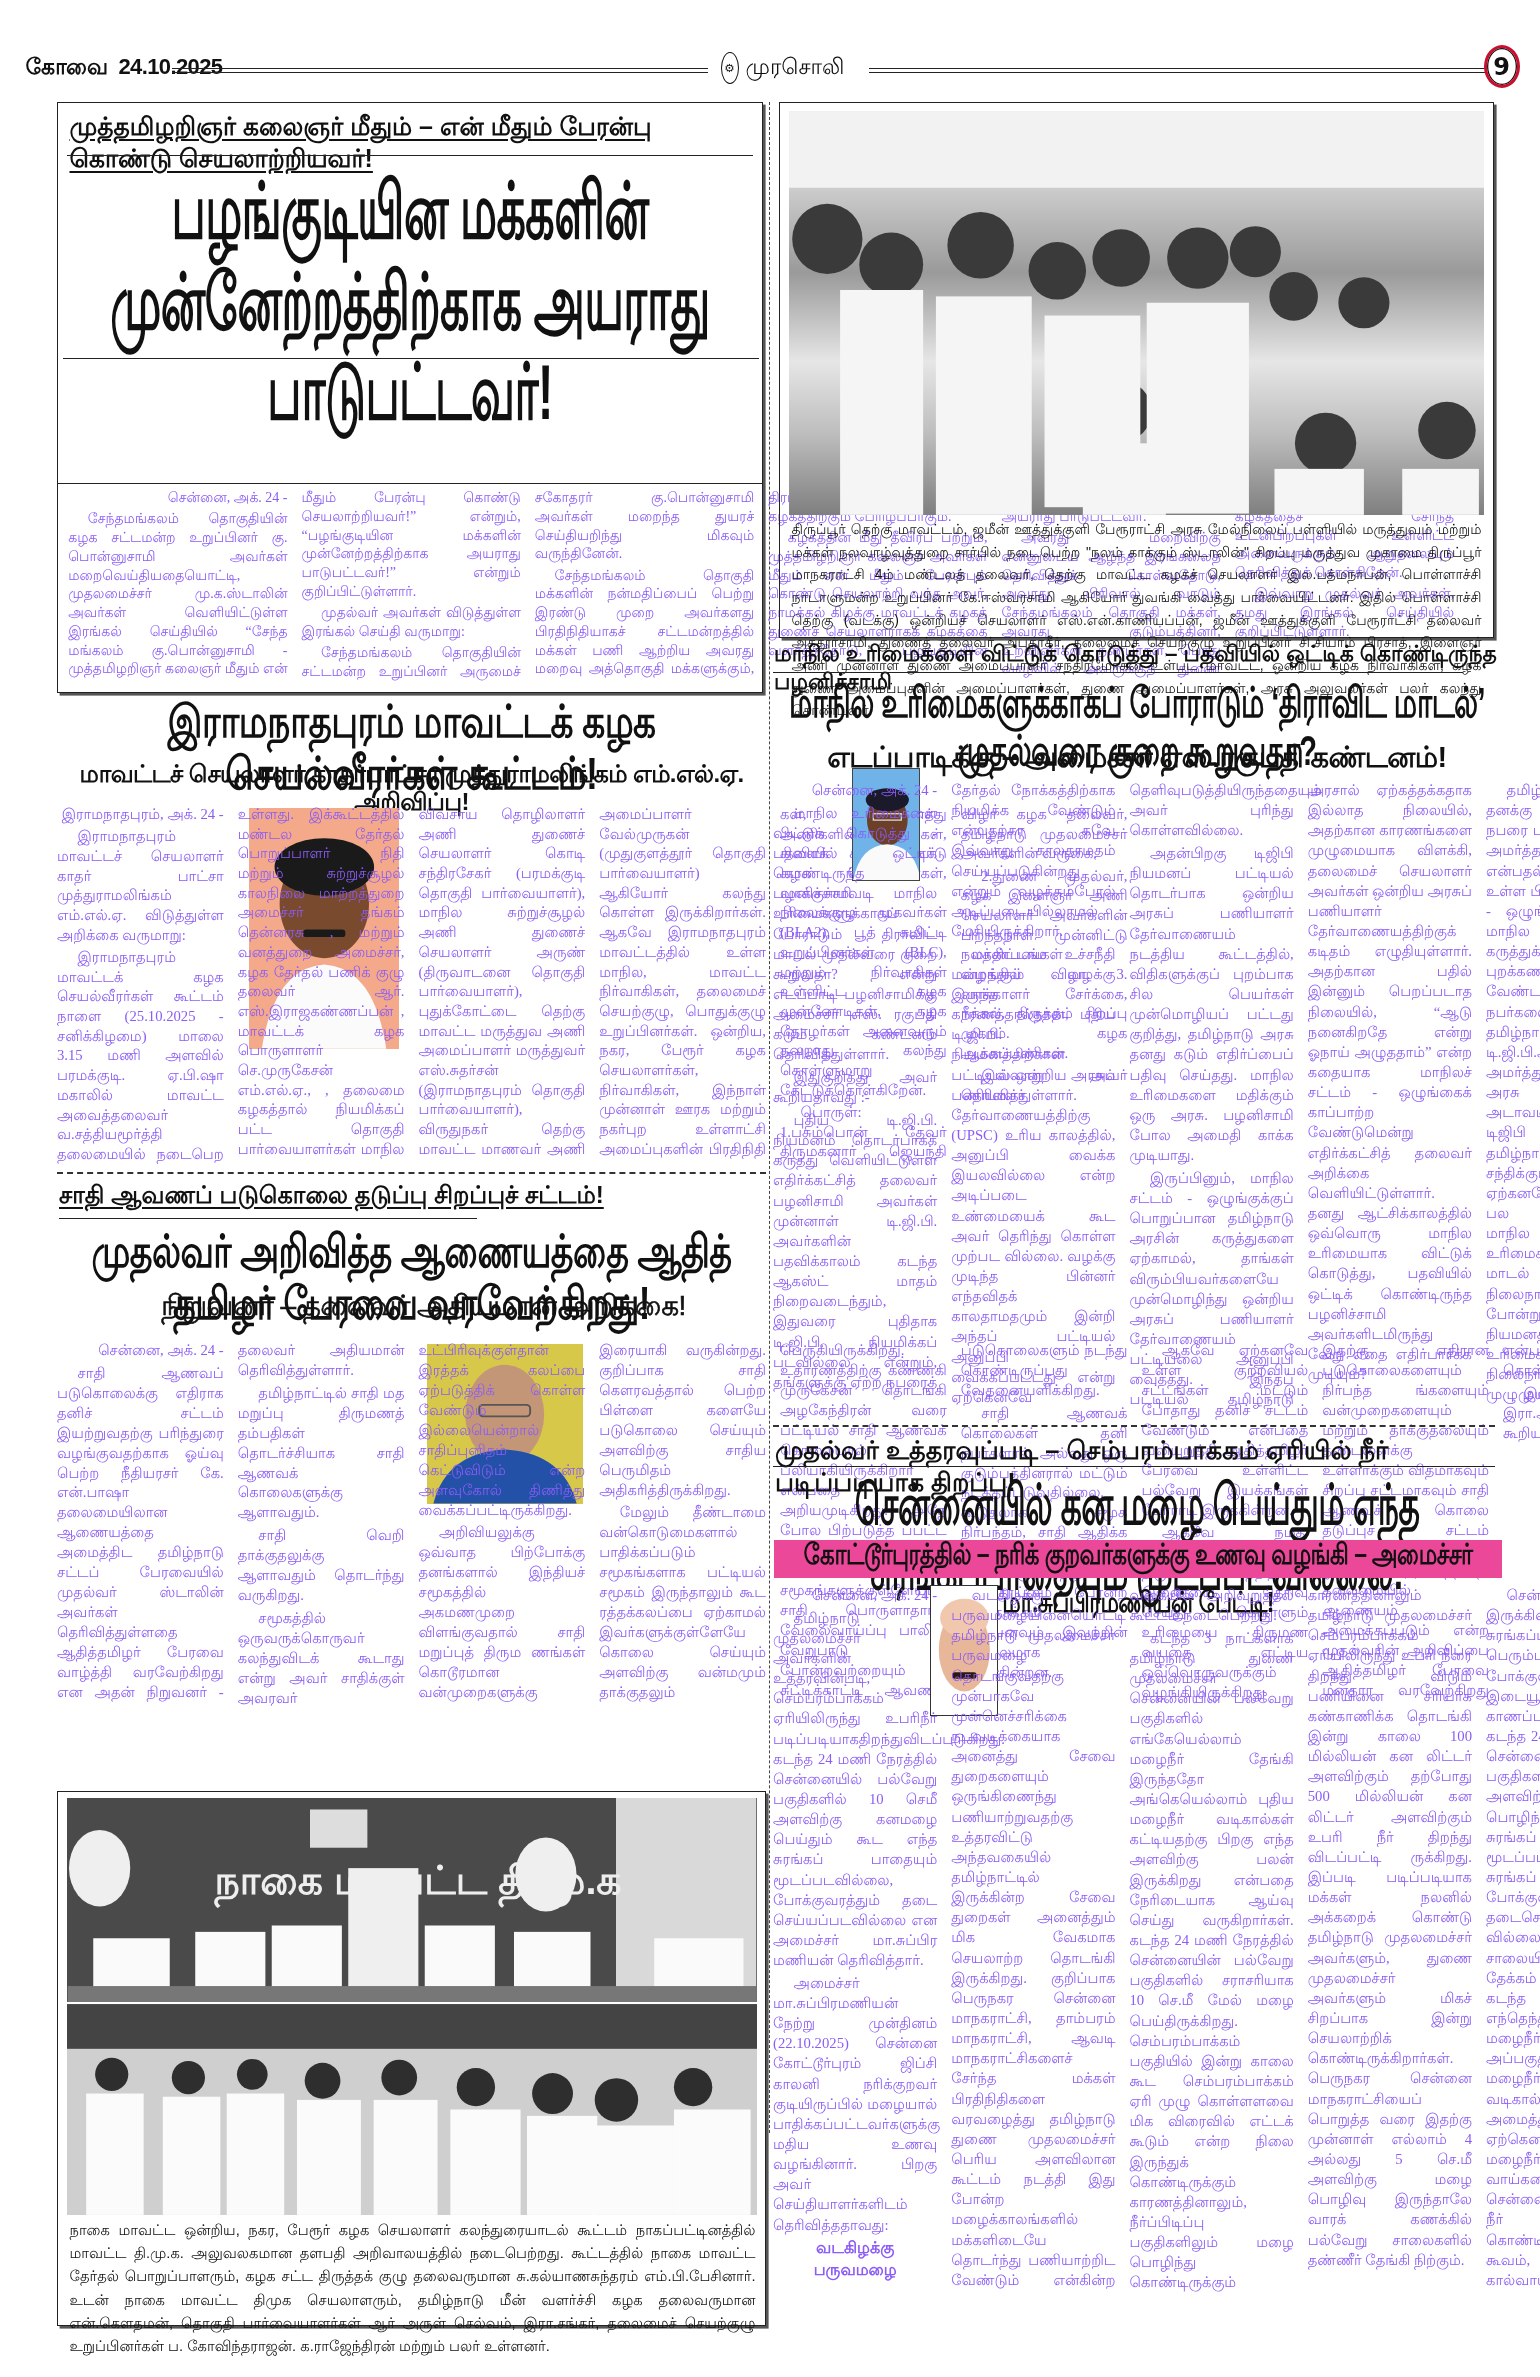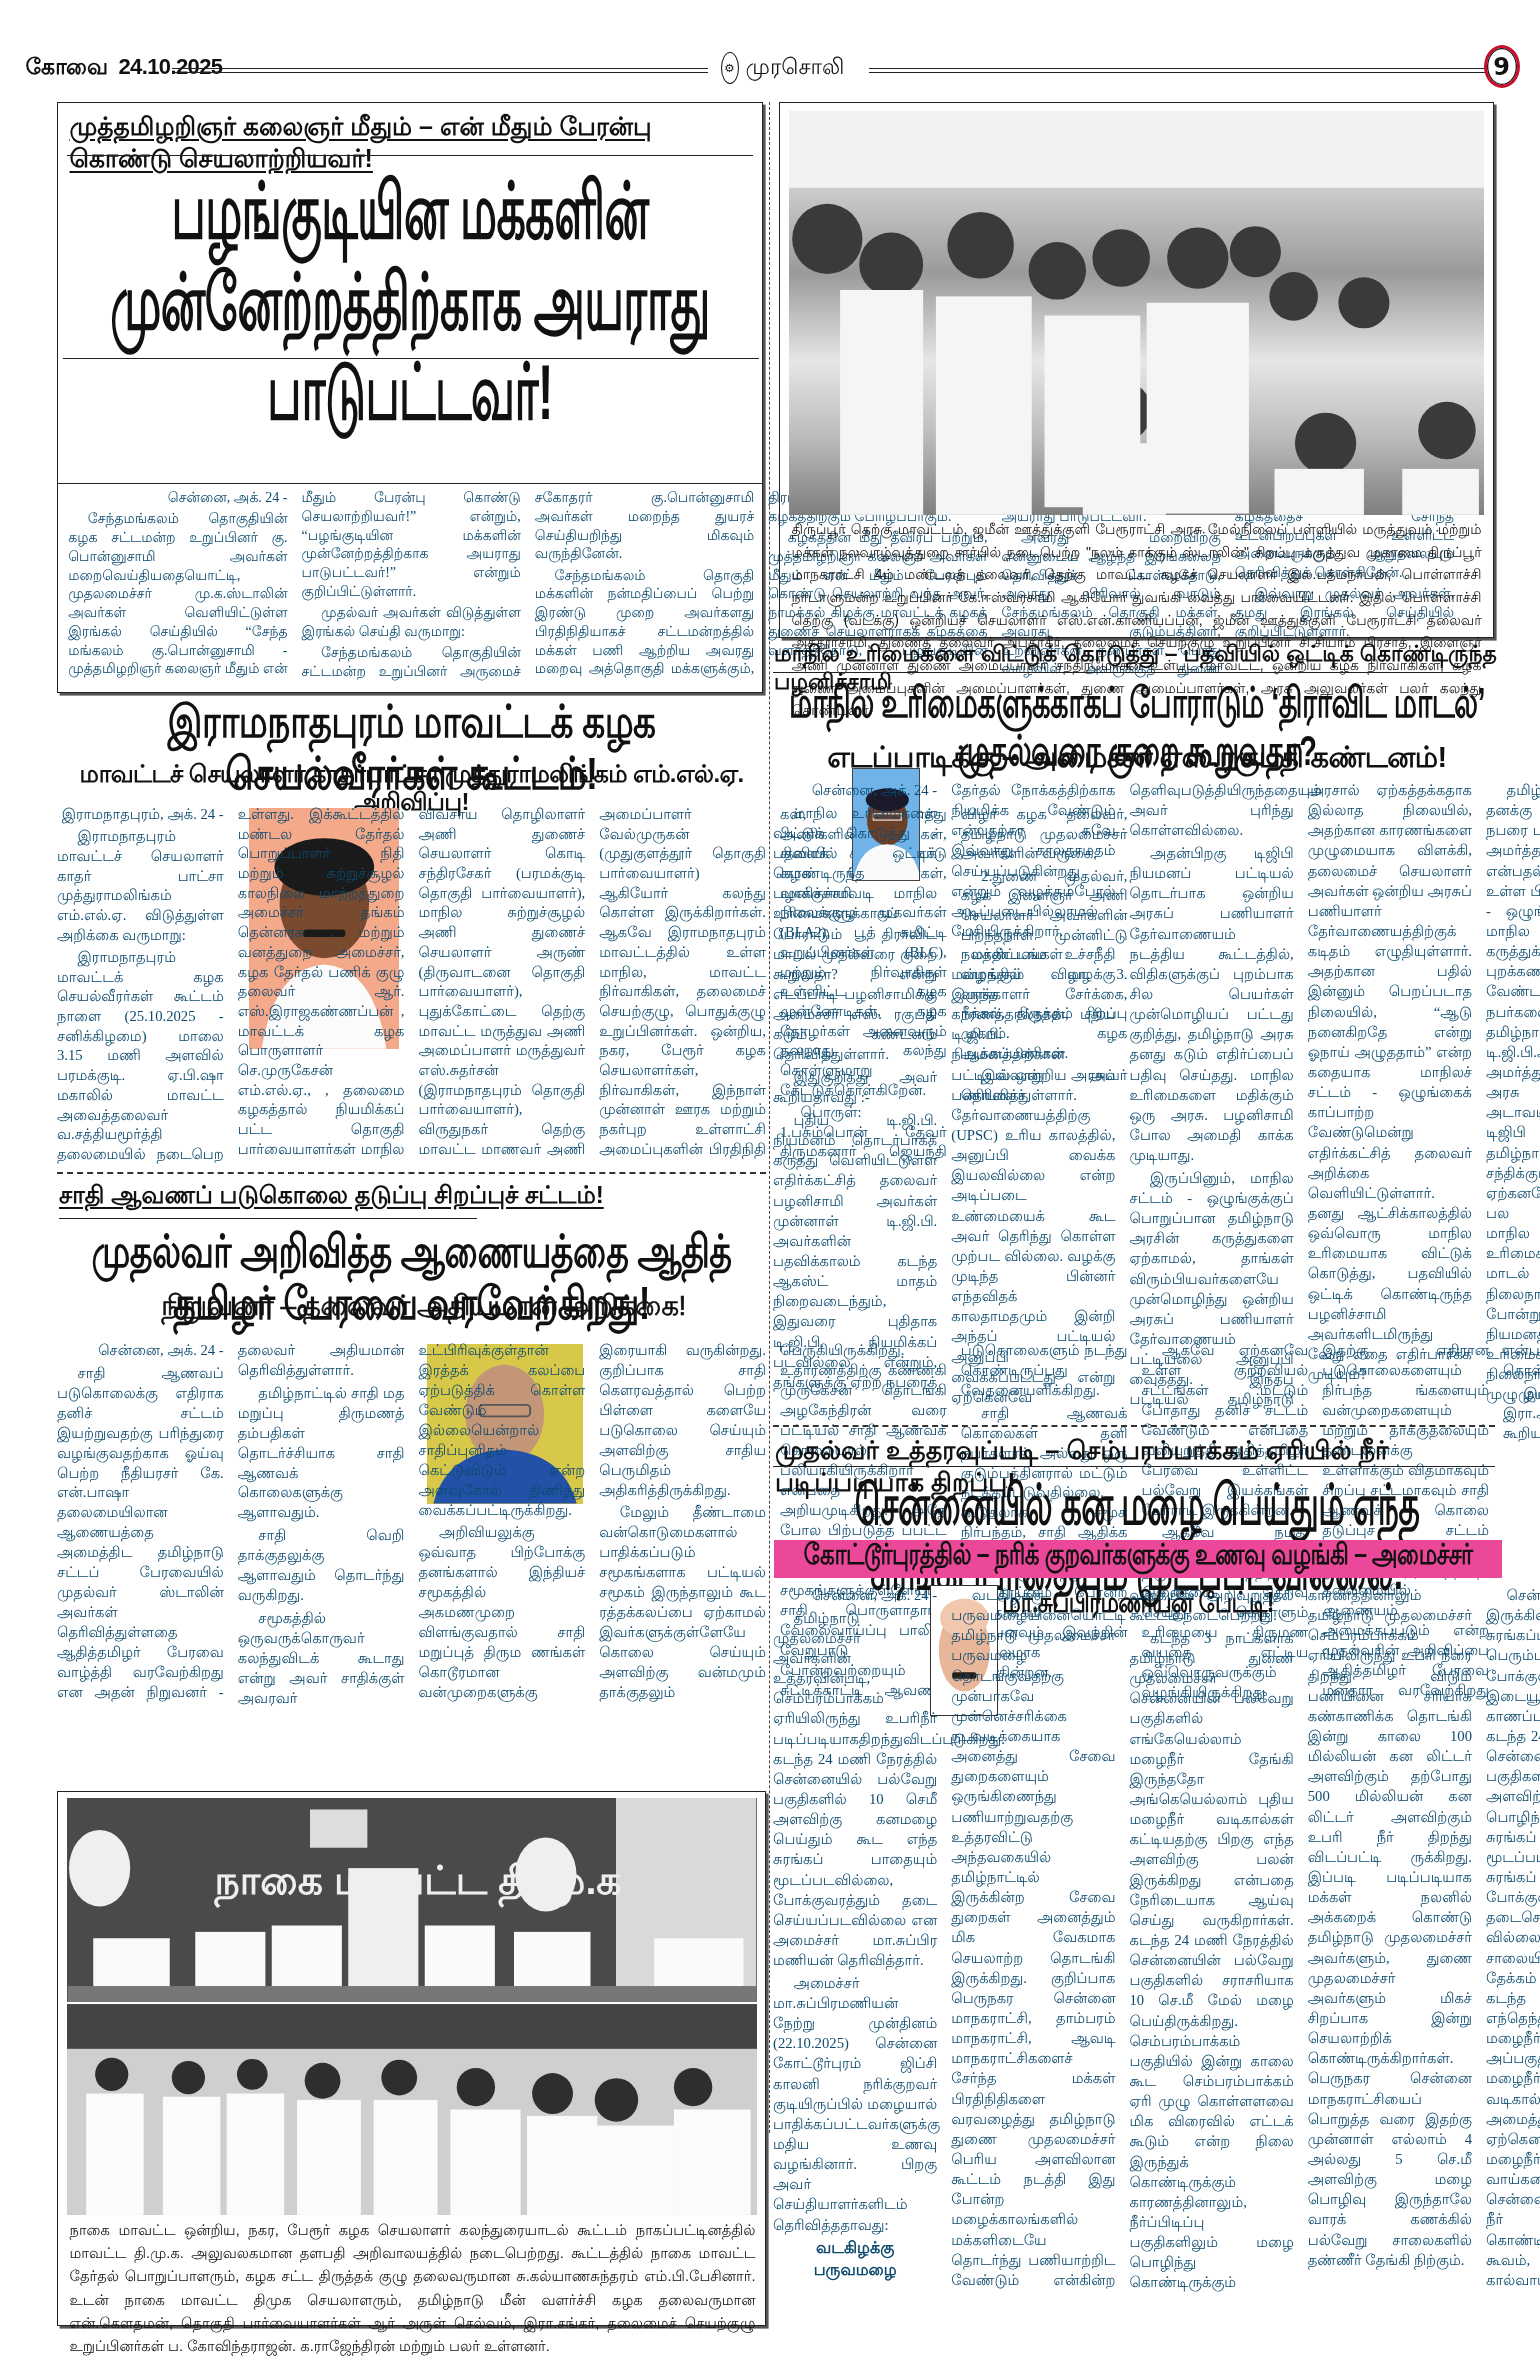--- a/index.html
+++ b/index.html
@@ -12,21 +12,21 @@
 #mast .rule{position:absolute;height:5.1px;top:19px;border-top:1.9px solid #222;border-bottom:1.9px solid #222}
 #mast .rule.l{left:146px;width:536px}
 #mast .rule.r{left:843px;width:639px}
 #mast .logo{position:absolute;left:695px;top:2.6px;width:18px;height:32px;border:1.9px solid #111;border-radius:50%;background:#fff;display:flex;align-items:center;justify-content:center;font-size:11.5px}
 #mast .paper{position:absolute;left:720px;top:5.1px;font-size:22px;font-family:Liberation Serif, serif}
 #mast .pageno{position:absolute;right:0;top:-3.8px;width:36px;height:43px;border-radius:50%;border:3.2px solid #c8102e;background:#fff;display:flex;align-items:center;justify-content:center;font-size:24px;font-weight:bold;box-shadow:0 0 0 1.3px #111 inset}
 
 .box{border:1.9px solid #222;box-shadow:2.6px 2.6px 0 #555}
 .kicker{font-family:"Liberation Sans",sans-serif;font-weight:bold;text-decoration:underline;text-underline-offset:3.8px}
 .head{font-family:"Liberation Sans",sans-serif;font-weight:bold;letter-spacing:-0.6px;line-height:1.15;text-align:center;transform-origin:left top}
-.cols{position:absolute;column-gap:14px;font-family:"Liberation Serif",serif;font-size:17px;line-height:1.42;text-align:justify;color:#0c4a6e}
+.cols{position:absolute;column-gap:14px;font-family:"Liberation Serif",serif;font-size:17px;line-height:1.42;text-align:justify;color:#8b5cf6}
 .cols p{text-indent:1.4em;margin-bottom:2.6px}
 .cols p.dateline{text-align:right;text-indent:0}
 .cols .sub{font-weight:bold;text-align:center;text-indent:0;font-family:"Liberation Sans",sans-serif;font-size:16px}
 .photo{position:absolute;overflow:hidden}
 .caption{position:absolute;font-family:"Liberation Sans",sans-serif;font-size:16.6px;line-height:1.75;text-align:justify}
 .hrdash{position:absolute;border-top:2.6px dashed #333}
 .vdash{position:absolute;border-left:1.9px dashed #444}
 .rule{position:absolute;border-top:1.9px solid #222}
 </style>
 </head>

